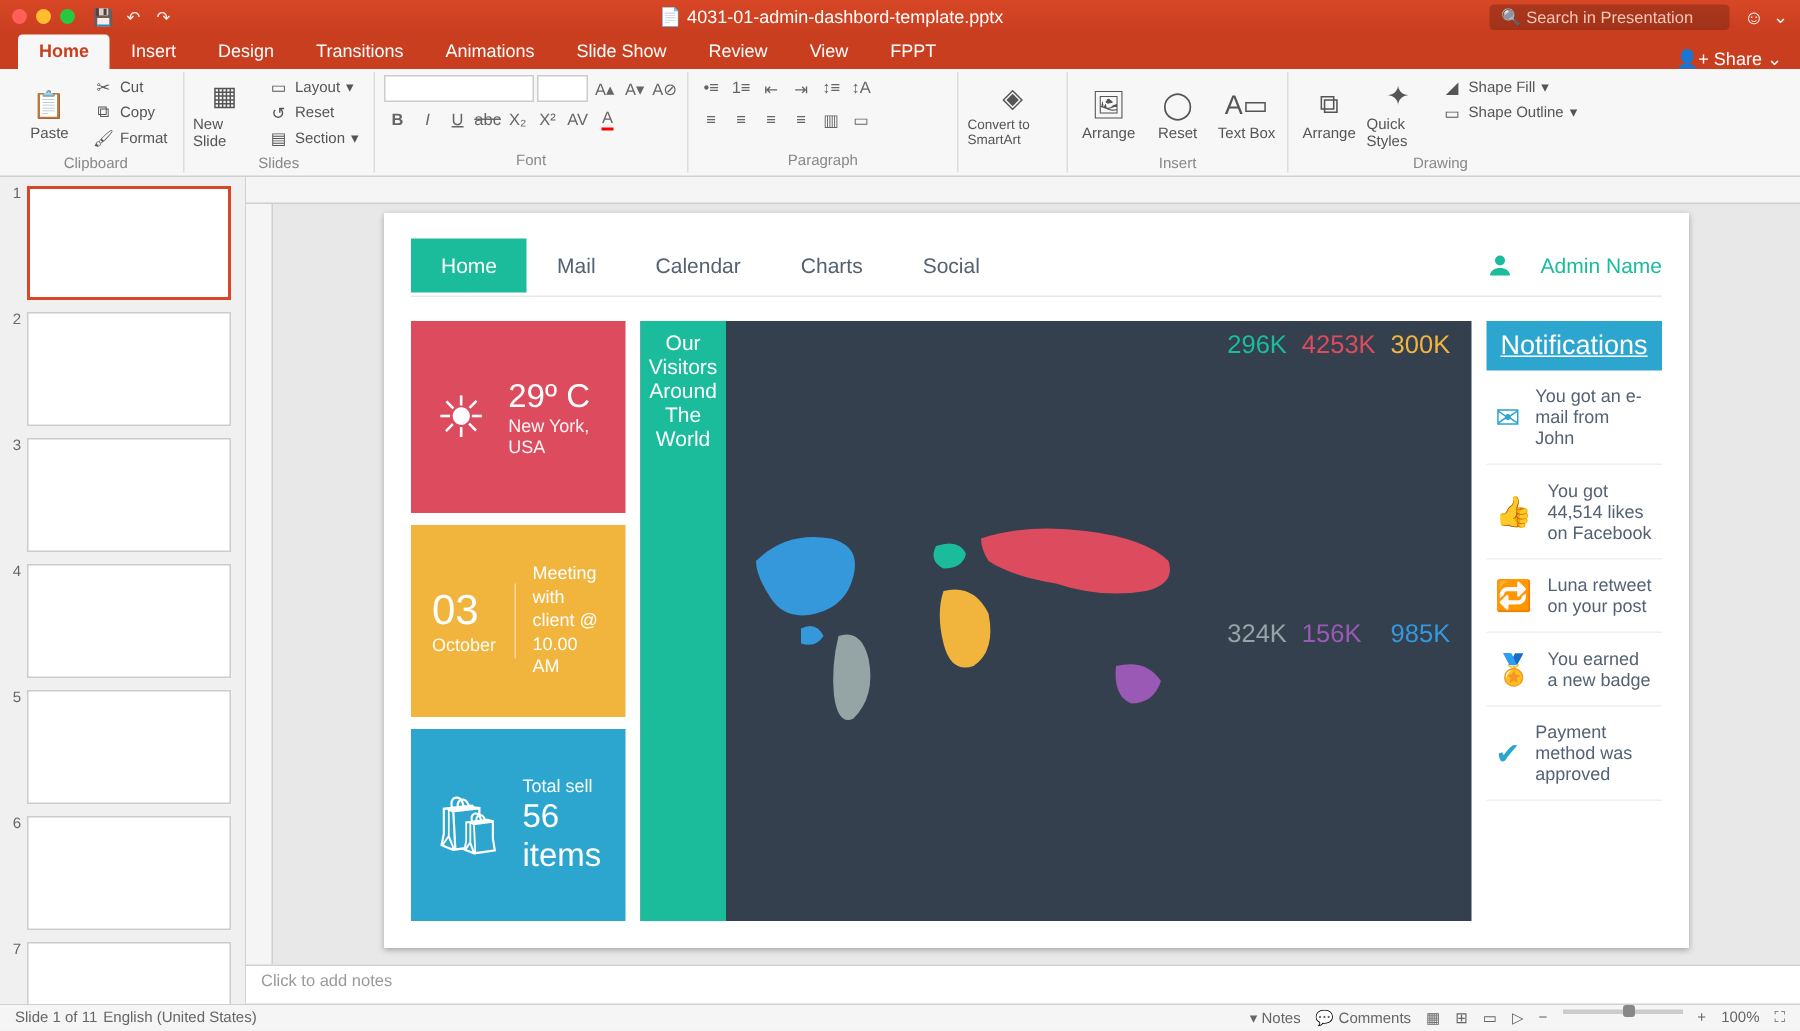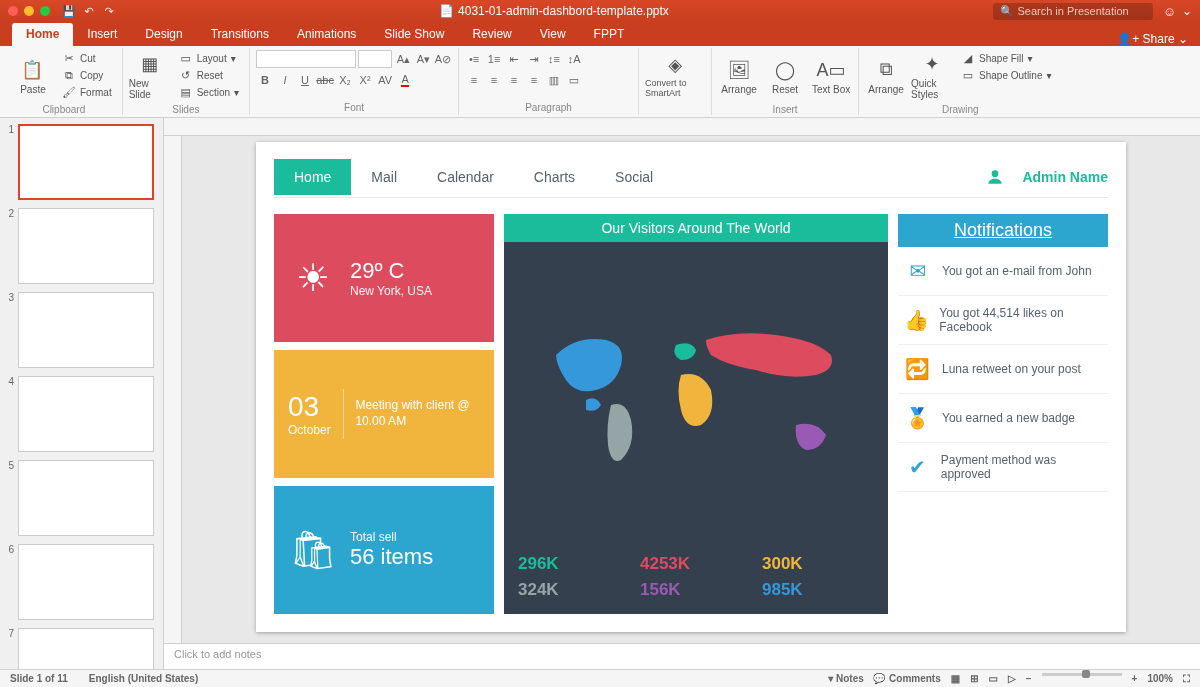--- a/index.html
+++ b/index.html
@@ -51,39 +51,39 @@
 .ruler-v { width: 18px; background: #f5f5f5; border-right: 1px solid #d0d0d0; }
 .canvas-scroll { flex: 1; display: flex; align-items: flex-start; justify-content: center; padding: 6px 20px; overflow: auto; }
 .slide { width: 870px; height: 490px; background: #fff; box-shadow: 0 1px 4px rgba(0,0,0,.3); position: relative; padding: 14px 18px; }
 .notes { height: 26px; background: #fff; border-top: 1px solid #d0d0d0; padding: 4px 10px; font-size: 11px; color: #999; }
 
 
 .dash-nav { display: flex; align-items: center; border-bottom: 1px solid #e8e8e8; height: 42px; }
 .dash-nav .nitem { padding: 10px 20px; font-size: 14px; color: #546273; cursor: pointer; }
 .dash-nav .nitem.active { background: #1abc9c; color: #fff; position: relative; }
 .dash-nav .nitem.active::after { content: ''; position: absolute; bottom: -6px; left: 50%; margin-left: -6px; border: 6px solid transparent; border-top-color: #1abc9c; }
-.dash-nav .admin { margin-left: auto; color: #1abc9c; font-size: 14px; display: flex; align-items: center; gap: 17px; font-weight: bold; }
+.dash-nav .admin { margin-left: auto; color: #1abc9c; font-size: 14px; display: flex; align-items: center; gap: 17px; }
 .dash-body { display: flex; gap: 10px; margin-top: 16px; height: 400px; }
 .col-left { width: 220px; display: flex; flex-direction: column; gap: 8px; }
 .tile { padding: 16px 14px; color: #fff; display: flex; align-items: center; gap: 12px; flex: 1; }
 .tile.red { background: #dd4b5e; } .tile.yellow { background: #f1b53d; } .tile.blue { background: #2da6cf; }
 .tile .bigic { font-size: 38px; width: 50px; text-align: center; }
 .tile .txt .l1 { font-size: 22px; } .tile .txt .l2 { font-size: 12px; opacity: .95; }
 .tile.yellow .divider { width: 1px; height: 50px; background: rgba(255,255,255,.5); }
-.col-mid { flex: 1; background: #34404e; display: flex; flex-direction: column; }
+.col-mid { flex: 1; background: #34404e; display: flex; flex-direction: row; }
 .mid-head { background: #1abc9c; color: #fff; text-align: center; padding: 6px; font-size: 14px; }
 .mid-map { flex: 1; display: flex; align-items: center; justify-content: center; }
-.mid-stats { display: grid; grid-template-columns: 1fr 1fr 1fr; padding: 6px 14px 14px; gap: 6px 10px; font-size: 17px; font-weight: 700; }
+.mid-stats { display: grid; grid-template-columns: 1fr 1fr 1fr; padding: 6px 14px 14px; gap: 6px 10px; font-size: 17px; font-weight: 400; }
 .col-right { width: 210px; }
 .notif-head { background: #2da6cf; color: #fff; text-align: center; padding: 6px; font-size: 18px; text-decoration: underline; }
 .notif { display: flex; gap: 10px; padding: 10px 6px; align-items: center; font-size: 12px; color: #546273; border-bottom: 1px solid #efefef; }
 .notif .nic { width: 28px; height: 28px; color: #2da6cf; font-size: 20px; display: flex; align-items: center; justify-content: center; }
 
 
-.statusbar { height: 18px; background: #f5f5f5; border-top: 1px solid #d0d0d0; display: flex; align-items: center; padding: 0 10px; font-size: 10px; color: #666; gap: 21px; font-weight: bold; }
+.statusbar { height: 18px; background: #f5f5f5; border-top: 1px solid #d0d0d0; display: flex; align-items: center; padding: 0 10px; font-size: 10px; color: #666; gap: 4px; }
 .statusbar .right { margin-left: auto; display: flex; align-items: flex-start; gap: 10px; }
 .zoom-slider { width: 80px; height: 3px; background: #ccc; position: relative; }
 .zoom-slider::after { content: ''; position: absolute; left: 50%; top: -3px; width: 8px; height: 8px; background: #888; border-radius: 2px; }
 
 svg { display: block; }
 </style>
 </head>
 <body>
 
 <div class="titlebar">

